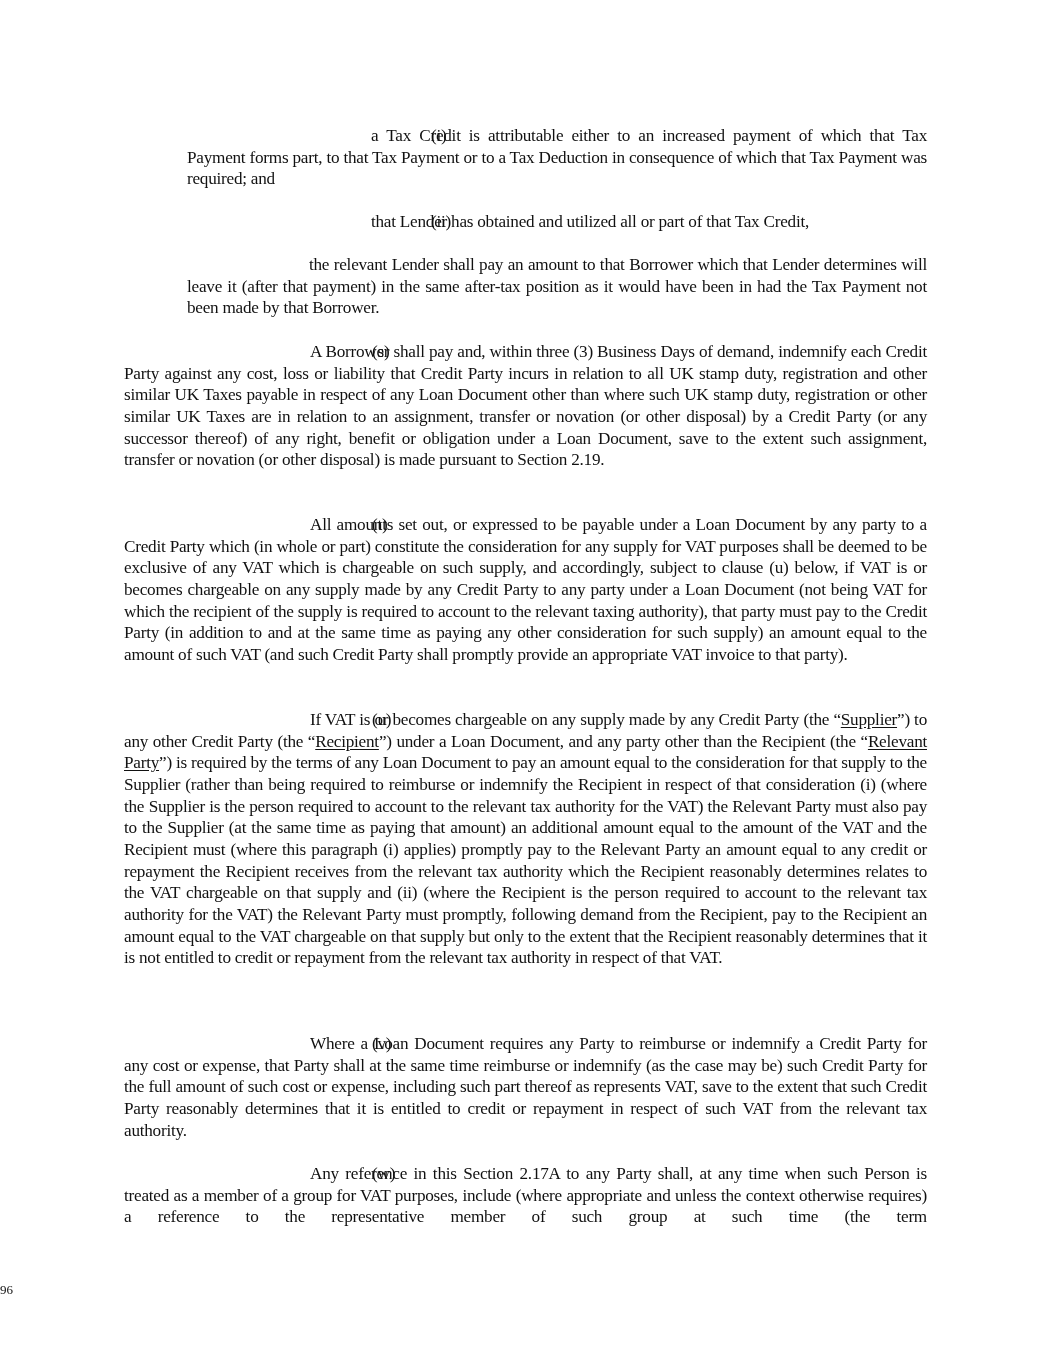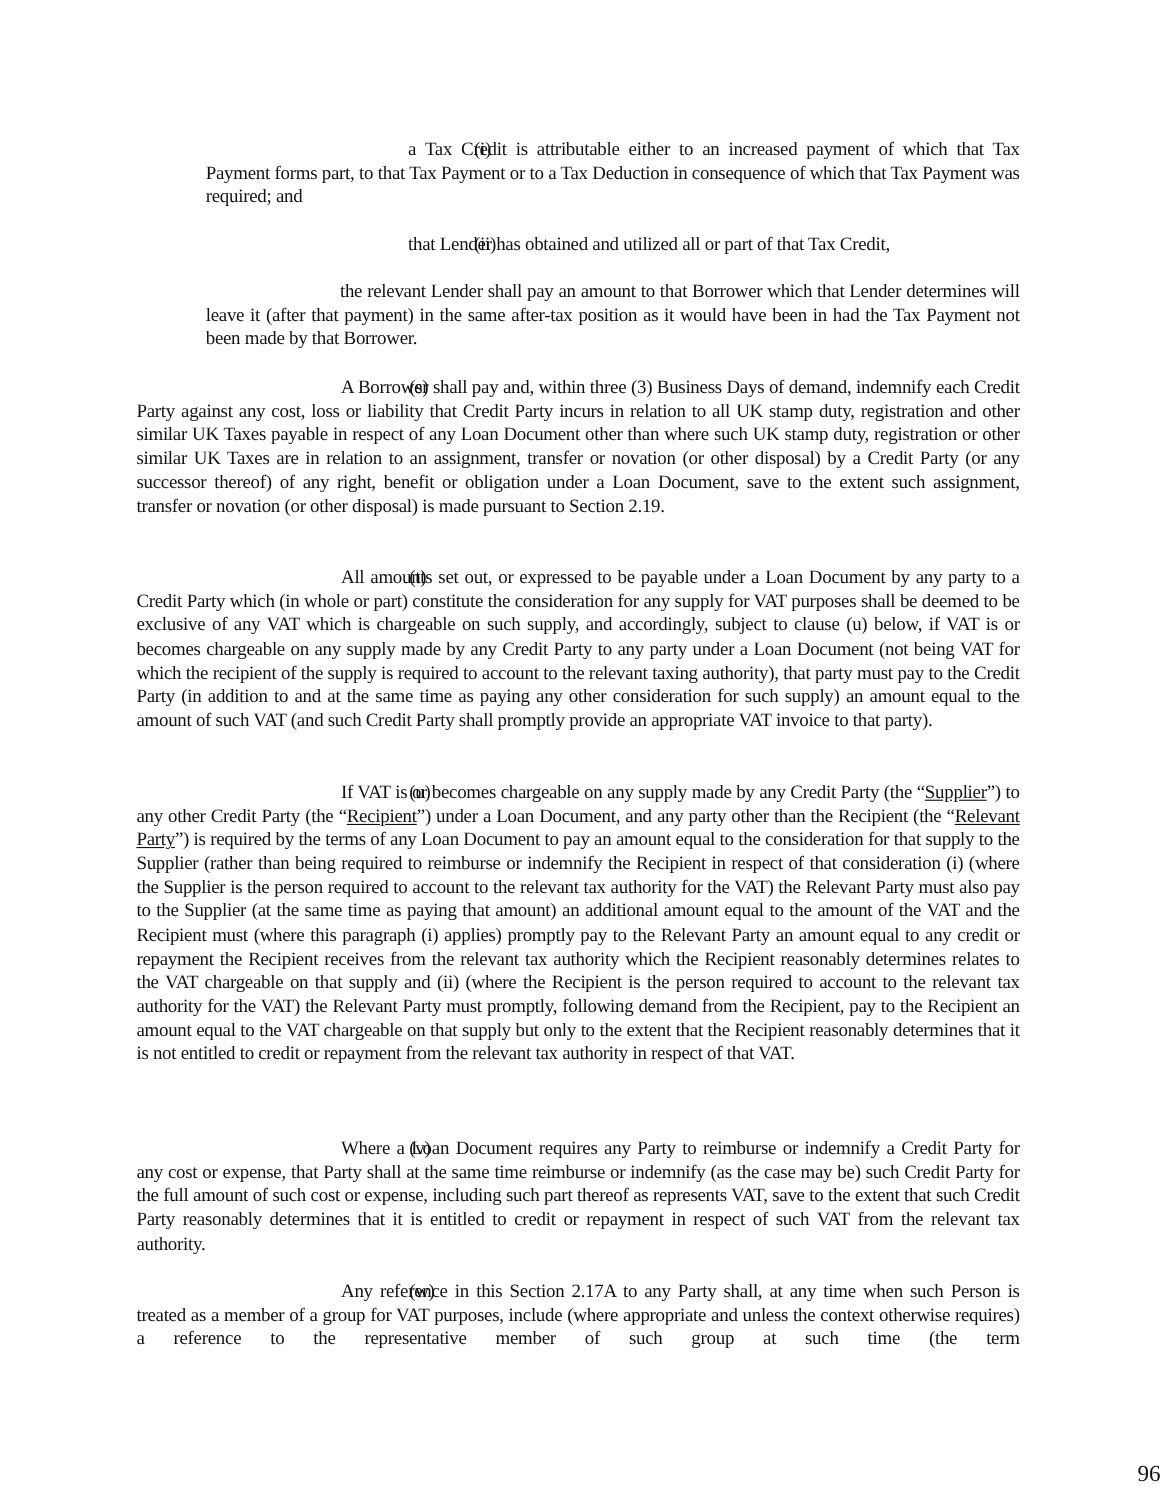--- a/index.html
+++ b/index.html
@@ -8,22 +8,22 @@
   .page { position:absolute; left:0; top:0; width:1055px; height:1365px; }
   .para { position:absolute; font-size:17.2px; line-height:21.65px;
           text-align:justify; letter-spacing:-0.25px; word-spacing:0px; }
   .para .lbl { display:inline-block; width:62px; }
   .sub { left:187px; width:740px; }
   .main { left:124px; width:803px; }
   .fi-sub { text-indent:122px; }
   .fi-main { text-indent:124px;font-family:Liberation Serif, serif; }
   .last-left { text-align-last:left; }
   u { text-decoration:underline; text-underline-offset:2px; }
-  .pageno { position:absolute; top:1282px; left:0; width:1055px; text-align:right;
-            font-size:21px;margin-top:45px; }
+  .pageno { position:absolute; top:1282px; left:0; width:1055px; text-align:left;
+            font-size:13px; }
 </style>
 </head>
 <body>
 
 <div class="page">
 
   <div class="para sub fi-sub" style="top:125px;"><span class="lbl">(i)</span><span>a Tax Credit is attributable either to an increased payment of which that Tax Payment forms part, to that Tax Payment or to a Tax Deduction in consequence of which that Tax Payment was required; and</span></div>
 
   <div class="para sub fi-sub last-left" style="top:211px;"><span class="lbl">(ii)</span><span>that Lender has obtained and utilized all or part of that Tax Credit,</span></div>
 

